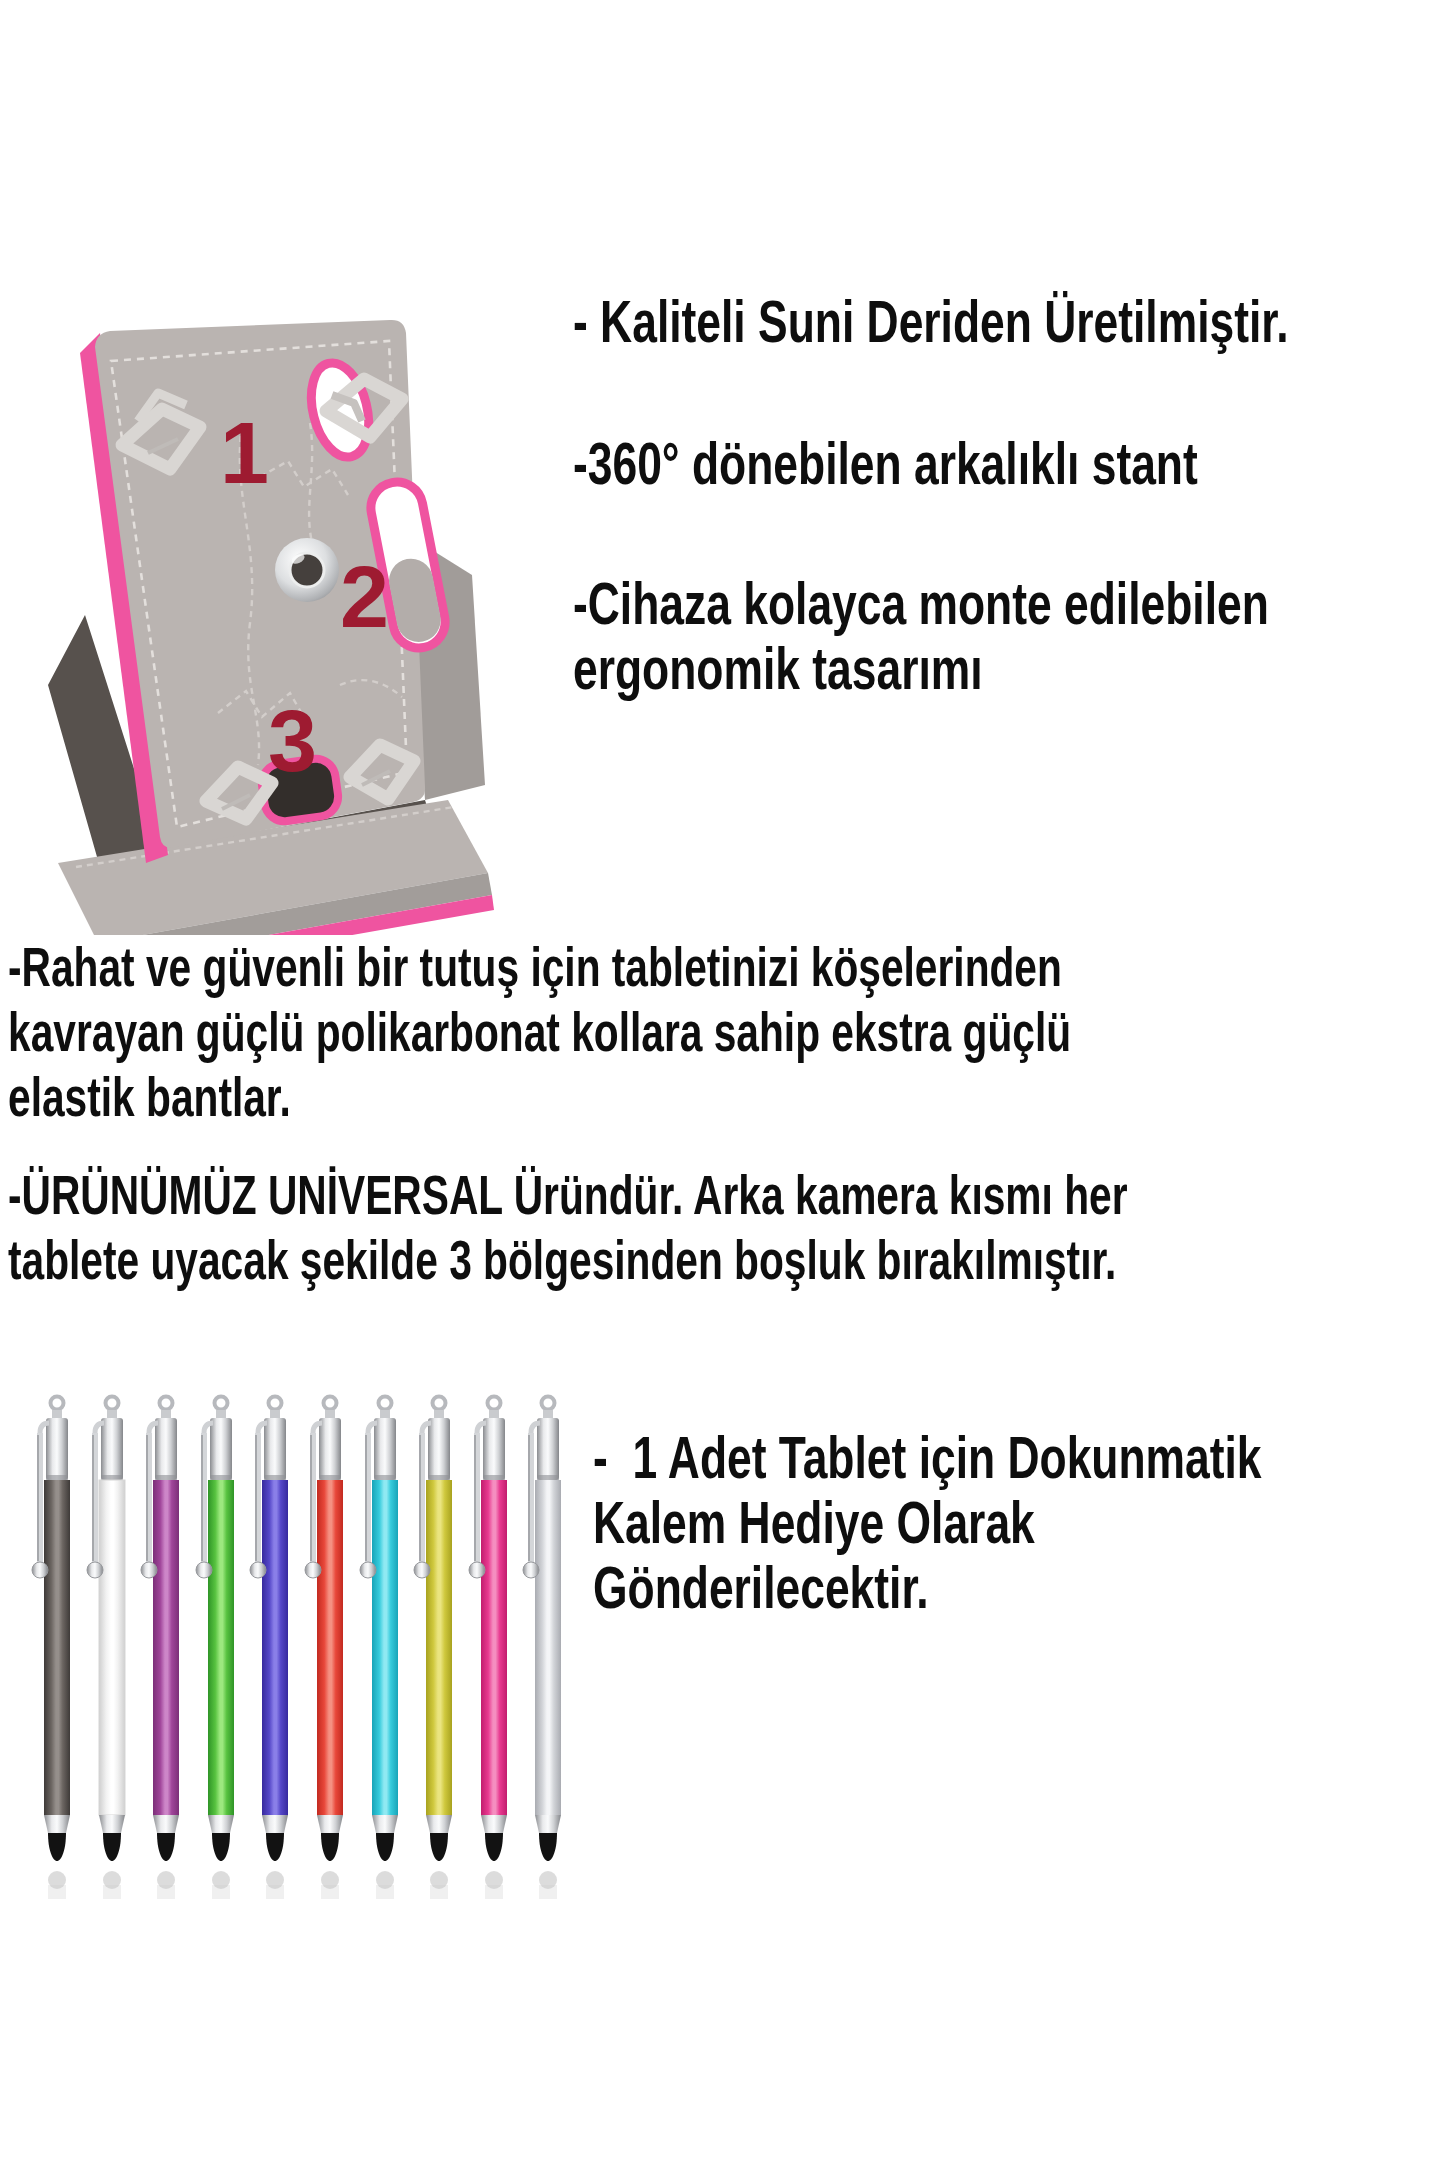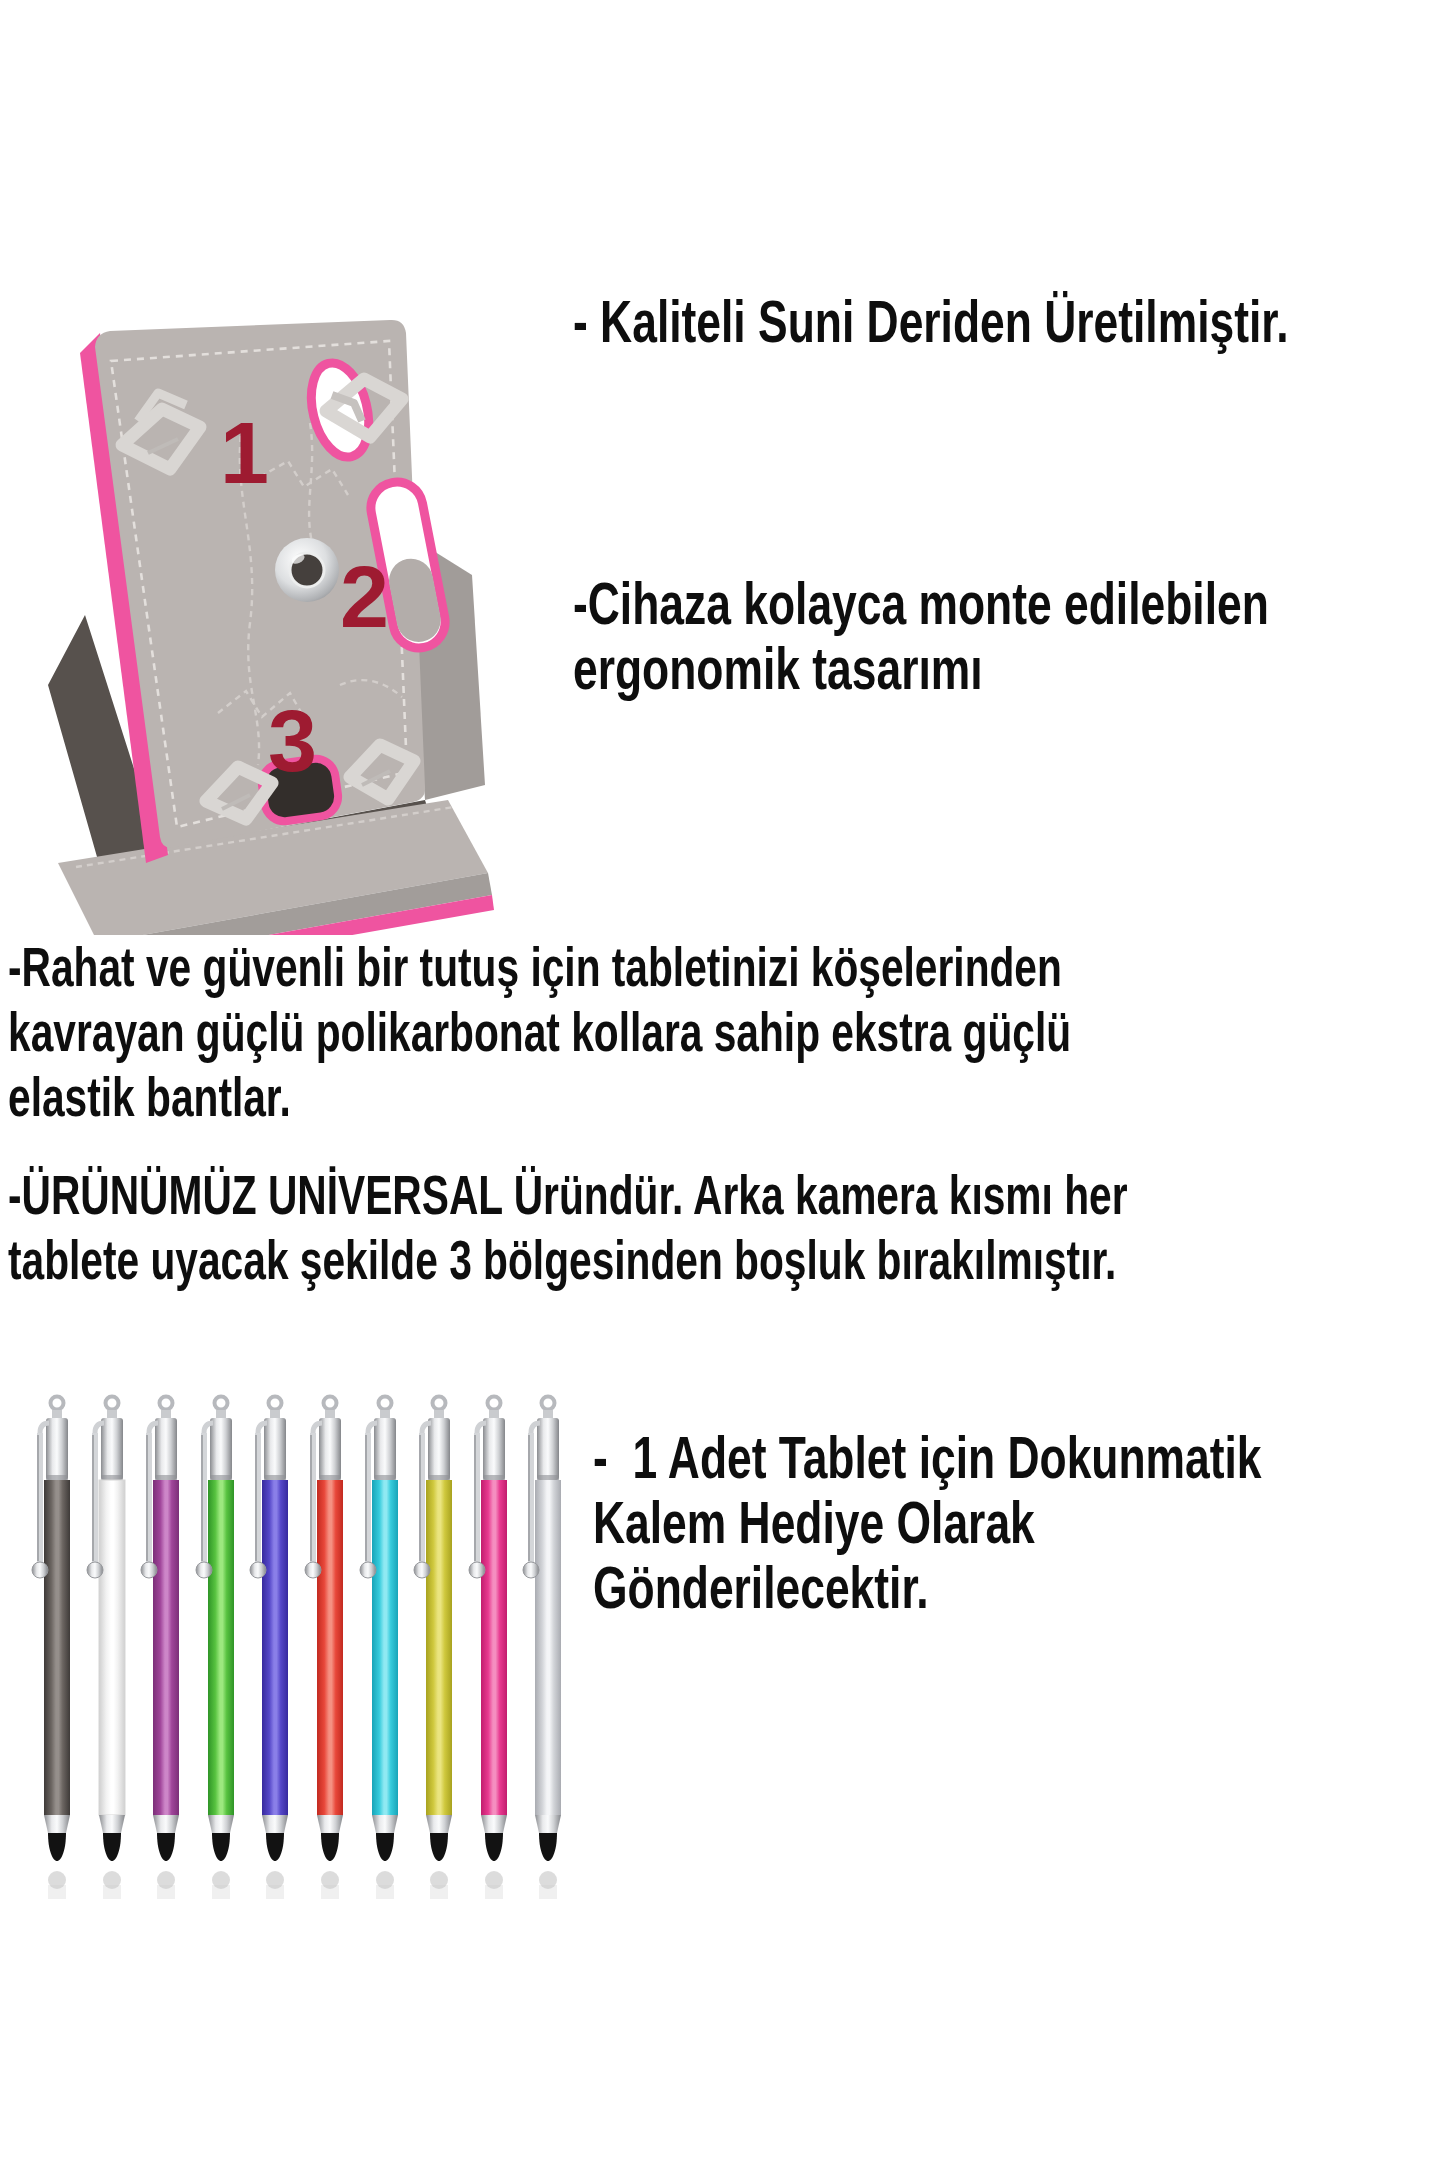--- a/index.html
+++ b/index.html
@@ -105,20 +105,23 @@
     </g>
 
     <text class="case-num" x="210" y="268">1</text>
     <text class="case-num" x="330" y="412">2</text>
     <text class="case-num" x="258" y="556">3</text>
   </svg>
 
   <div class="tblock sz-bullet b1">
     <div class="tline">- Kaliteli Suni Deriden Üretilmiştir.</div>
   </div>
+  <div class="tblock sz-bullet b2">
+    <div class="tline">-360° dönebilen arkalıklı stant</div>
+  </div>
   <div class="tblock sz-bullet b3">
     <div class="tline">-Cihaza kolayca monte edilebilen</div>
     <div class="tline">ergonomik tasarımı</div>
   </div>
 
   <div class="tblock sz-para p1">
     <div class="tline">-Rahat ve güvenli bir tutuş için tabletinizi köşelerinden</div>
     <div class="tline">kavrayan güçlü polikarbonat kollara sahip ekstra güçlü</div>
     <div class="tline">elastik bantlar.</div>
   </div>

